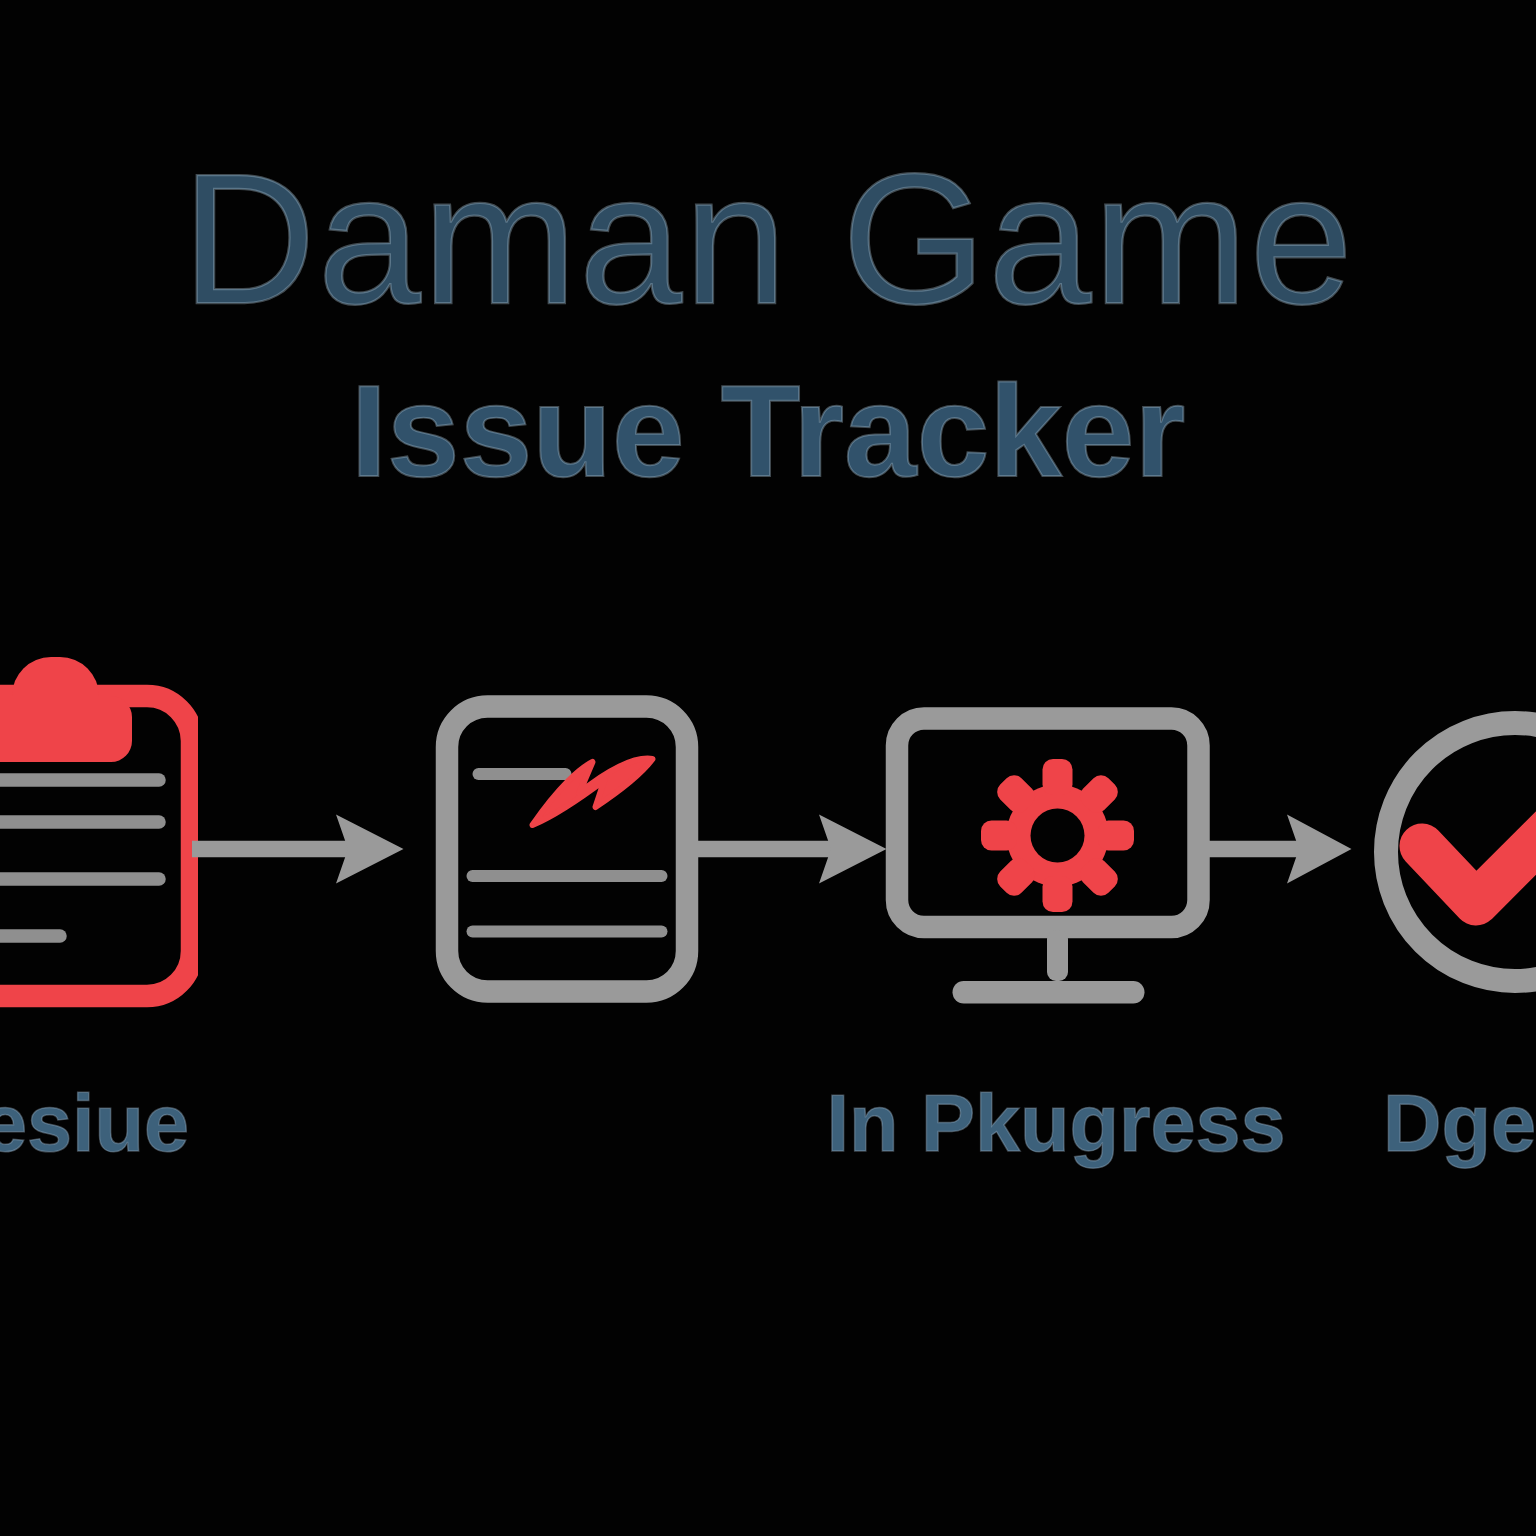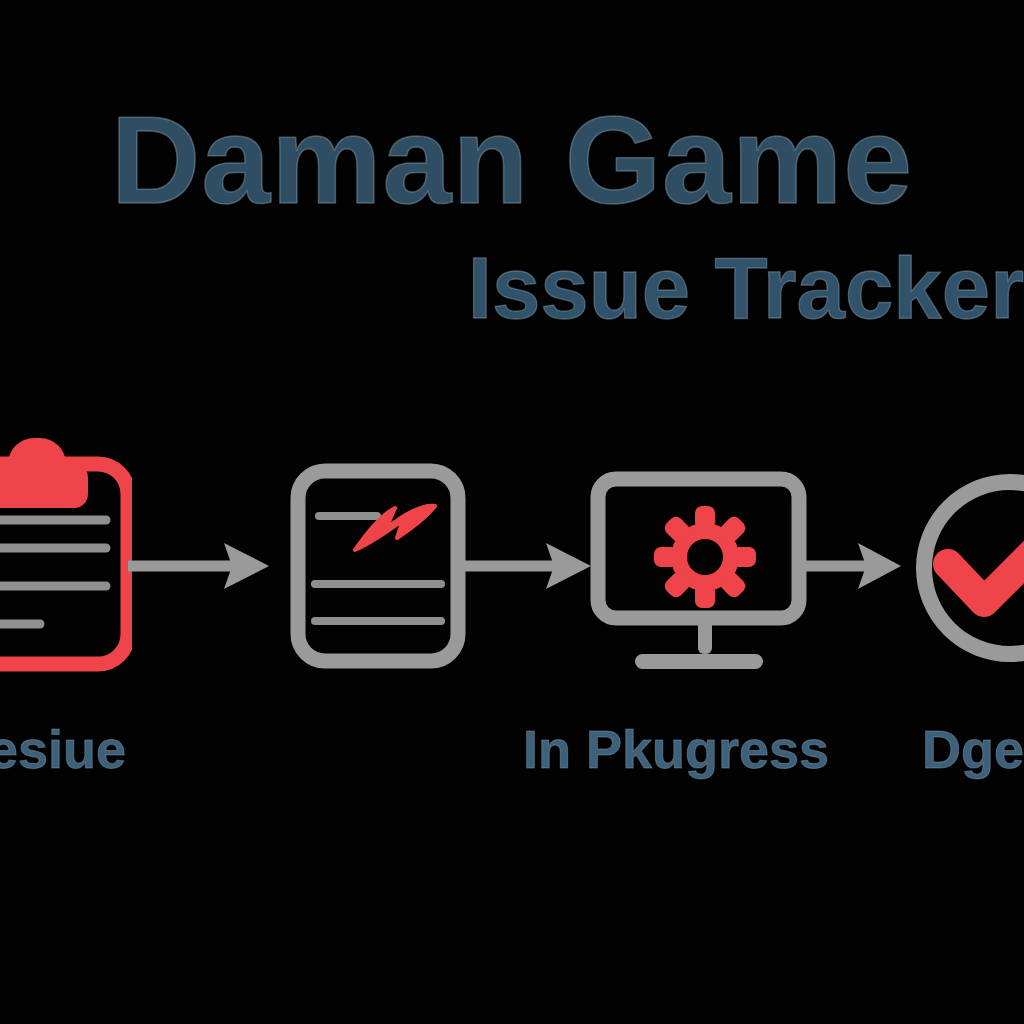--- a/index.html
+++ b/index.html
@@ -3,38 +3,38 @@
 <meta charset="utf-8">
 <style>
   html, body { margin:0; padding:0; background:#000; }
   .canvas {
     position:relative; width:1024px; height:1024px;
     background:#020202; overflow:hidden;
     font-family:"Liberation Sans", sans-serif;
   }
   .title {
     position:absolute; top:98px; left:0; width:100%;
-    text-align:center; font-size:124px; font-weight:bold; line-height:1;
+    text-align:center; font-size:124px; font-weight:normal; line-height:1;
     color:#2f4d63; letter-spacing:1px;
     -webkit-text-stroke:1.5px rgba(158,180,196,0.40);
   }
   .subtitle {
     position:absolute; top:244px; left:0; width:100%;
-    text-align:right; font-size:87px; font-weight:bold; line-height:1;
+    text-align:center; font-size:87px; font-weight:bold; line-height:1;
     color:#31526b;
     -webkit-text-stroke:1.3px rgba(158,180,196,0.40);
   }
   .stage-label {
     position:absolute; top:722px; font-size:54px; font-weight:bold;
     line-height:1; color:#3d617b; white-space:nowrap;
     -webkit-text-stroke:1px rgba(158,180,196,0.38);
   }
   .label-1 { left:-12px; }
   .label-2 { left:367px; transform:translateX(-50%); }
-  .label-3 { left:676px; transform:translateX(-50%); }
+  .label-3 { left:704px; transform:translateX(-50%); }
   .label-4 { left:922px; }
   .icon { position:absolute; }
   .clipboard { left:-74px; top:434px; }
   .document  { left:289px; top:462px; }
   .monitor   { left:589px; top:470px; }
   .check     { left:908px; top:466px; }
   .arrow-1 { left:126px; top:538px; }
   .arrow-2 { left:462px; top:538px; }
   .arrow-3 { left:804px; top:538px; }
 </style>

